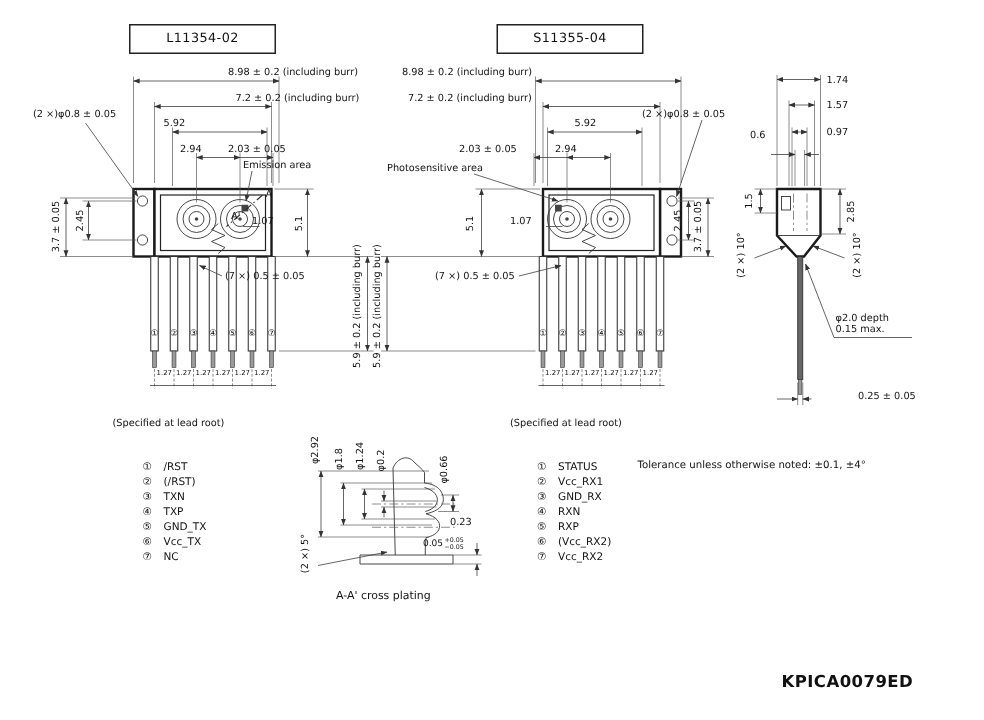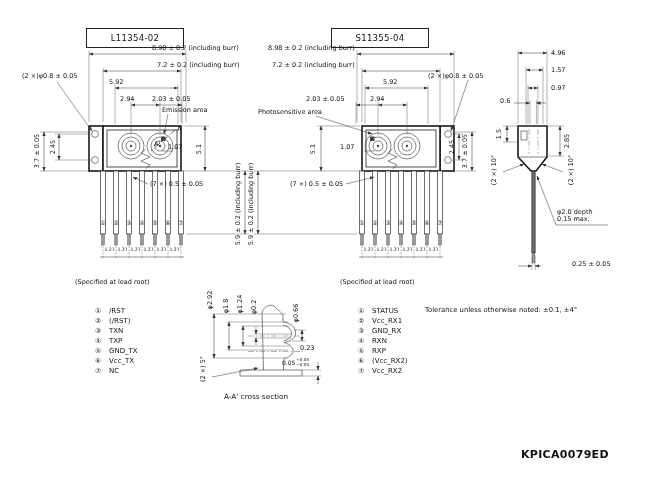--- a/index.html
+++ b/index.html
@@ -10,21 +10,21 @@
   .v{transform:rotate(-90deg);text-align:center;}
   .row{position:absolute;display:flex;}
   .row span{flex:0 0 13px;text-align:center;}
   .pnum{font-size:6px;line-height:7px;}
   .pitch{font-size:4.6px;line-height:6px;}
   .plist{position:absolute;font-size:7px;line-height:10px;}
   .plist .r{display:flex;}
   .plist .n{width:14px;}
   .notes{position:absolute;font-size:6.8px;line-height:11px;}
   .tbox{position:absolute;width:96px;height:18px;border:1.2px solid #222;background:#fff;
-        display:flex;align-items:center;justify-content:center;font-size:8.5px;letter-spacing:.3px;margin-top:12px;}
+        display:flex;align-items:center;justify-content:center;font-size:8.5px;letter-spacing:.3px;}
   .doc{position:absolute;font-size:11px;letter-spacing:.3px;}
   .stepdim{display:flex;align-items:center;}
   .stepdim .main{font-size:6px;}
   .tol{display:flex;flex-direction:column;font-size:4.2px;line-height:4.8px;margin-left:1px;}
   
   .out{stroke:#1a1a1a;stroke-width:1.6;fill:#fff;}
   .out2{stroke:#222;stroke-width:.8;fill:none;}
   .thin{stroke:#333;stroke-width:.6;fill:none;}
   .lead{stroke:#333;stroke-width:.7;fill:#fff;}
   .burr{fill:#9a9a9a;stroke:#333;stroke-width:.4;}
@@ -311,24 +311,24 @@
 </div>
 <div class="row pitch" style="left:362px;top:247px;">
   <span>1.27</span>
       <span>1.27</span>
       <span>1.27</span>
       <span>1.27</span>
       <span>1.27</span>
       <span>1.27</span>
 </div>
 
-<div class="lbl" style="left:551px;top:49px;">4.96</div>
+<div class="lbl" style="left:551px;top:49px;">1.74</div>
 <div class="lbl" style="left:551px;top:66px;">1.57</div>
 <div class="lbl" style="left:551px;top:84px;">0.97</div>
-<div class="lbl" style="left:500px;top:97px;">0.6</div>
+<div class="lbl" style="left:500px;top:86px;">0.6</div>
 <div class="lbl v" style="left:491px;top:130px;width:16px;">1.5</div>
 <div class="lbl v" style="left:557px;top:137px;width:20px;">2.85</div>
 <div class="lbl v" style="left:476px;top:166px;width:36px;">(2 ×) 10°</div>
 <div class="lbl v" style="left:553px;top:166px;width:36px;">(2 ×) 10°</div>
 <div class="lbl" style="left:557px;top:208px;">φ2.0 depth</div>
 <div class="lbl" style="left:557px;top:215px;">0.15 max.</div>
 <div class="lbl" style="left:572px;top:260px;">0.25 ± 0.05</div>
 
 <div class="lbl v" style="left:196px;top:296px;width:28px;">φ2.92</div>
 <div class="lbl v" style="left:214px;top:302px;width:24px;">φ1.8</div>
@@ -337,21 +337,21 @@
 <div class="lbl v" style="left:282px;top:309px;width:28px;">φ0.66</div>
 <div class="lbl v" style="left:186px;top:365px;width:34px;">(2 ×) 5°</div>
 <div class="lbl" style="left:300px;top:344px;">0.23</div>
 <div class="lbl stepdim" style="left:282px;top:358px;">
   <span class="main">0.05</span>
   <span class="tol">
     <span>+0.05</span>
     <span>−0.05</span>
   </span>
 </div>
-<div class="lbl" style="left:224px;top:393px;font-size:7.3px;">A-A' cross section</div>
+<div class="lbl" style="left:224px;top:393px;font-size:7.3px;">A-A' cross plating</div>
 
 <div class="plist" style="left:95px;top:306px;">
   <div class="r">
         <span class="n">①</span>
         <span>/RST</span>
       </div>
   <div class="r">
         <span class="n">②</span>
         <span>(/RST)</span>
       </div>

